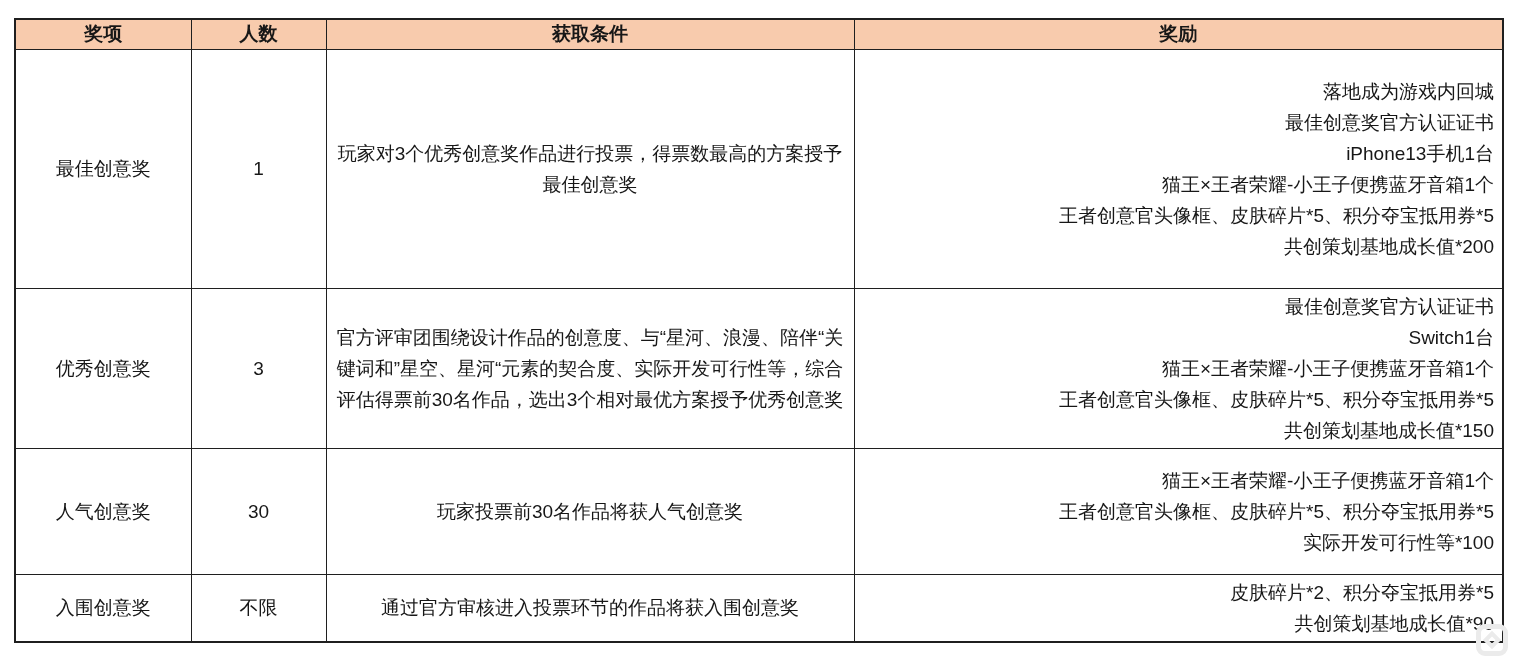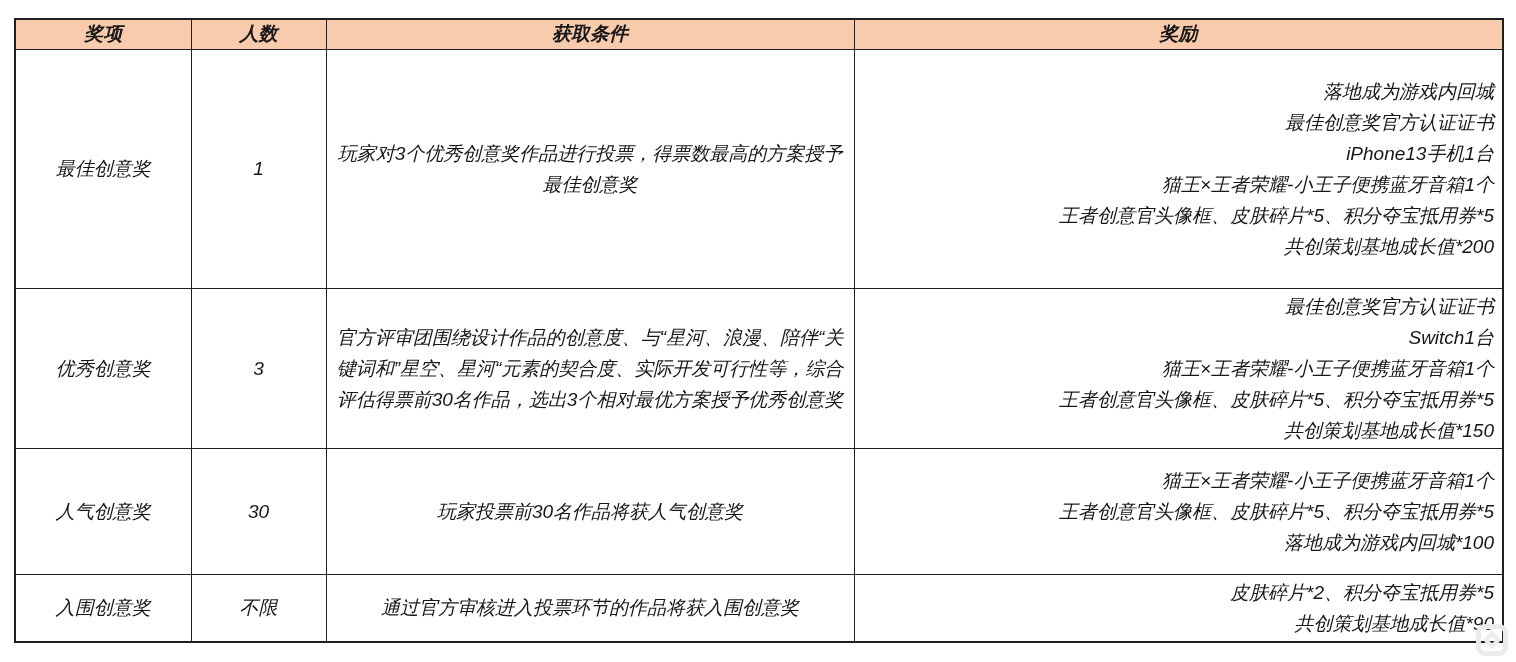--- a/index.html
+++ b/index.html
@@ -4,21 +4,21 @@
 <style>
   * { box-sizing: border-box; }
   html, body { margin: 0; padding: 0; }
   body {
     width: 1516px; height: 662px;
     background: #ffffff;
     font-family: "Liberation Sans", sans-serif;
     position: relative;
     overflow: hidden;
   }
-  .table-wrap { position: absolute; left: 14px; top: 18px; font-style: italic; }
+  .table-wrap { position: absolute; left: 14px; top: 18px; }
   table.awards {
     border-collapse: collapse;
     table-layout: fixed;
     width: 1488px;
     border: 2px solid #1f1f1f;
   }
   table.awards th, table.awards td {
     border: 1px solid #1f1f1f;
     color: #171717;
     text-align: center;
@@ -129,21 +129,21 @@
             <div class="reward-line">共创策划基地成长值*150</div>
           </td>
       </tr>
       <tr class="r2">
         <td>人气创意奖</td>
         <td>30</td>
         <td class="cond">玩家投票前30名作品将获人气创意奖</td>
         <td class="rewards">
             <div class="reward-line">猫王×王者荣耀-小王子便携蓝牙音箱1个</div>
             <div class="reward-line">王者创意官头像框、皮肤碎片*5、积分夺宝抵用券*5</div>
-            <div class="reward-line">落地成为游戏内回城*100</div>
+            <div class="reward-line">实际开发可行性等*100</div>
           </td>
       </tr>
       <tr class="r3">
         <td>入围创意奖</td>
         <td>不限</td>
         <td class="cond">通过官方审核进入投票环节的作品将获入围创意奖</td>
         <td class="rewards">
             <div class="reward-line">皮肤碎片*2、积分夺宝抵用券*5</div>
             <div class="reward-line">共创策划基地成长值*90</div>
           </td>

